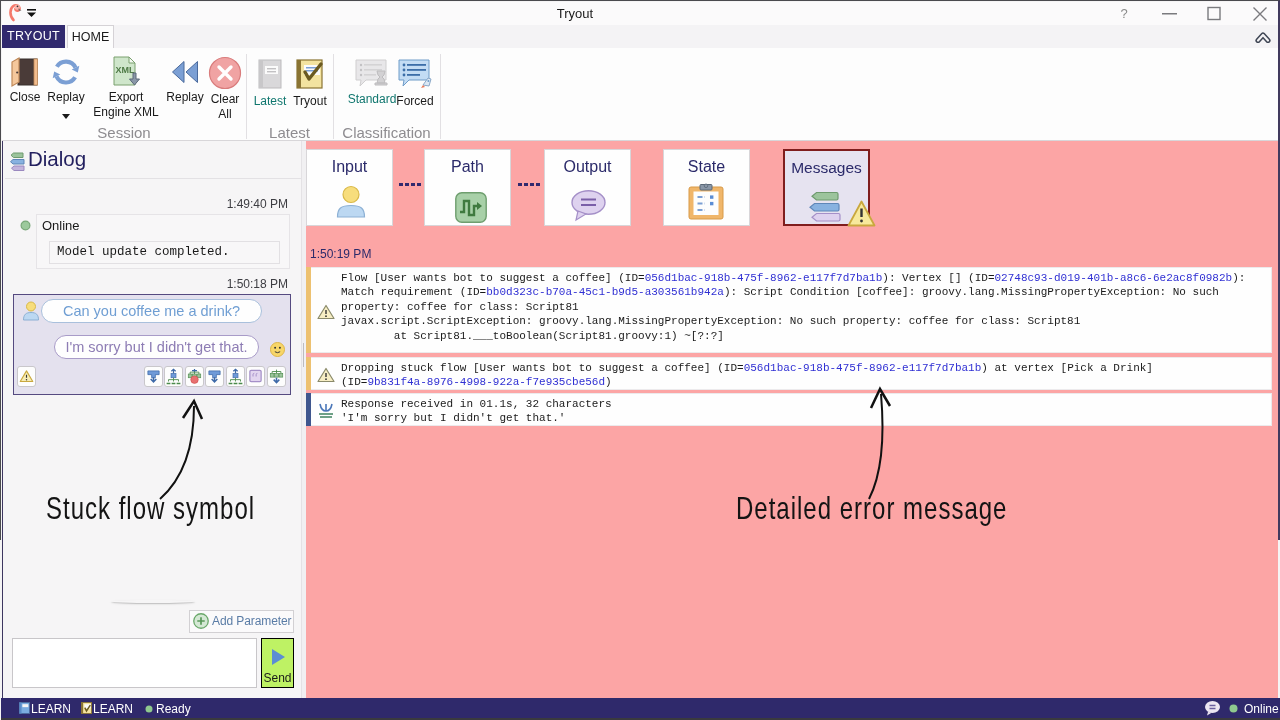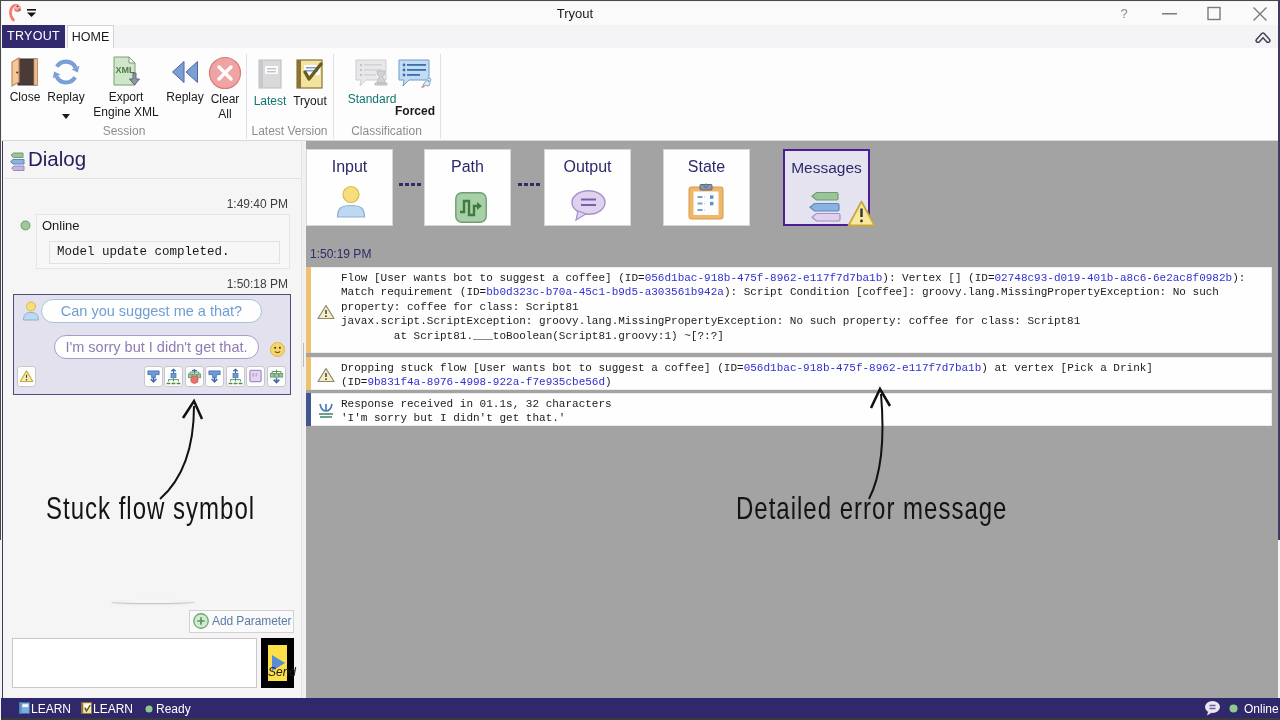--- a/index.html
+++ b/index.html
@@ -17,54 +17,54 @@
   #tab-tryout { position:absolute; left:0; top:0; width:63px; height:23px; background:#312a6e; color:#fff;
       font-size:12.5px; text-align:center; line-height:23px; letter-spacing:0.3px;}
   #tab-home { position:absolute; left:65px; top:0; width:47px; height:23px; background:#fdfdfd; color:#1a1a1a;
       font-size:12.5px; text-align:center; line-height:23px; border:1px solid #d5d2d6; border-bottom:none; }
   
   #ribbon { position:absolute; left:1px; top:47px; width:1276px; height:93px; background:#fdfdfd; border-bottom:1px solid #d8d6d9; }
   .rbtn { position:absolute; top:8px; text-align:center; }
   .rbtn .ric { display:block; margin:0 auto; }
   .rlbl { font-size:12px; color:#1a1a1a; line-height:15px; margin-top:2px; }
   .rlbl.dis { color:#0f766e; }
-  .rgrouplbl { position:absolute; top:76px; font-size:12px; color:#8e8c90; text-align:center; }
+  .rgrouplbl { position:absolute; top:76px; font-size:15px; color:#8e8c90; text-align:center; }
   .rsep { position:absolute; top:6px; width:1px; height:85px; background:#e2e0e3; }
   
   #main { position:absolute; left:1px; top:140px; width:1276px; height:557px; background:#f5f4f5; }
   #leftpanel { position:absolute; left:0; top:0; width:299px; height:557px; background:#f6f5f6; border-left:1px solid #3d3660;padding-left:28px; }
   #lp-head { position:absolute; left:2px; top:0; width:297px; height:38px; border-bottom:1px solid #e3e1e4; }
   #lp-title { position:absolute; left:25px; top:6px; font-size:20.5px; color:#23205f; }
   #divider { position:absolute; left:299px; top:0; width:6px; height:557px; background:#f1f0f2; border-left:1px solid #e4e2e5; }
-  #rightpanel { position:absolute; left:304px; top:0; width:972px; height:557px; background:#a3a3a3;text-decoration:underline; }
+  #rightpanel { position:absolute; left:304px; top:0; width:972px; height:557px; background:#fca5a5;text-decoration:underline; }
   
   .ts { position:absolute; right:13px; font-size:12px; color:#3d3d42; }
   
   #onlinebox { position:absolute; left:33px; top:73px; width:254px; height:55px; background:#f8f7f8; border:1px solid #e6e4e7; }
   #onlinebox .olbl { position:absolute; left:5px; top:3px; font-size:13px; color:#1a1a1a; }
   #modelbox { position:absolute; left:12px; top:26px; width:231px; height:23px; background:#f8f7f8; border:1px solid #e2e0e3;
      font-family:"Liberation Mono", monospace; font-size:12.5px; color:#1a1a1a; line-height:21px; padding-left:7px;}
   
   #turnbox { position:absolute; left:10px; top:153px; width:278px; height:101px; background:#e4e1ee; border:1px solid #554a80; }
   .bubble { position:absolute; background:#fefefe; border-radius:12px; font-size:14.5px; line-height:23px; text-align:center; }
   #bub1 { left:27px; top:4px; width:221px; height:24px; border:1px solid #a9c0dc; color:#6f9ed3; }
   #bub2 { left:40px; top:40px; width:205px; height:24px; border:1px solid #a89bc8; color:#8d7cb4; }
   .mini { position:absolute; width:19px; height:21px; background:#fdfdfd; border:1px solid #c9c7cb; border-radius:3px; overflow:hidden; text-align:center; }
   
   #addparam { position:absolute; left:186px; top:469px; width:105px; height:23px; background:#fbfafb; border:1px solid #d2d0d3;
       font-size:12px; color:#5a7ca6; line-height:21px; white-space:nowrap; overflow:hidden; letter-spacing:-0.1px; }
   #chatinput { position:absolute; left:9px; top:497px; width:245px; height:50px; background:#fff; border:1px solid #c8c6c9; }
-  #sendbtn { position:absolute; left:258px; top:497px; width:33px; height:50px; background:#fde047; border:7px solid #000000; text-align:center;font-style:italic; }
+  #sendbtn { position:absolute; left:258px; top:497px; width:33px; height:50px; background:#bef264; border:1px solid #000000; text-align:center; }
   #sendbtn .slbl { position:absolute; bottom:2px; width:100%; font-size:12px; color:#1a1a1a; text-align:center;}
   
   .fbox { position:absolute; top:8px; width:87px; height:77px; background:#fefefe; border:1px solid #d8d6d9; text-align:center; }
   .fbox .ftitle { font-size:16px; color:#2b2a6a; margin-top:8px; }
   .dashes { position:absolute; top:42px; font-size:0; }
   .dashes span { display:inline-block; width:4px; height:3px; background:#312a6e; margin-right:2px; }
-  #msgbox { background:#e6e3f0; border:2px solid #4c1d95; }
+  #msgbox { background:#e6e3f0; border:2px solid #7f1d1d; }
   
   .entry { position:absolute; left:0; background:#fefefe; border:1px solid #eceaec; }
   .ebar { position:absolute; left:-1px; top:-1px; bottom:-1px; width:5px; }
   .etext { position:absolute; left:34px; top:3px; font-family:"Liberation Mono", monospace; font-size:11px; line-height:14.4px; color:#1a1a1a; white-space:pre; }
   .bid { color:#2f2fd3;text-align:right; }
   
   #statusbar { position:absolute; left:0; top:697px; width:1280px; height:20px; background:#2f296b; color:#fff; font-size:12px; }
   #statusbot { position:absolute; left:0; top:717px; width:1280px; height:3px; background:#3a3a3e; }
   .annot { position:absolute; font-size:24px; color:#141414; letter-spacing:1px; transform:scaleY(1.28); transform-origin:left top; }
 </style>
@@ -190,21 +190,21 @@
         <circle cx="7" cy="7" r="1.4" fill="#3c6ea8"></circle>
           <rect x="10" y="6" width="19" height="1.8" fill="#3c6ea8"></rect>
         <circle cx="7" cy="12" r="1.4" fill="#3c6ea8"></circle>
           <rect x="10" y="11" width="19" height="1.8" fill="#3c6ea8"></rect>
         <circle cx="7" cy="17" r="1.4" fill="#3c6ea8"></circle>
           <rect x="10" y="16" width="13" height="1.8" fill="#3c6ea8"></rect>
         <path d="M26 27 L31 20 L34 21 L32 28 Z" fill="#dce8f4" stroke="#8aa8c8" stroke-width="1"></path>
         <path d="M26 27 L24 30 L28 29 Z" fill="#e87a5a"></path>
         <circle cx="31.4" cy="23" r="1" fill="#6f9cc8"></circle>
       </svg>
-      <div class="rlbl" style="margin-top:14px;font-weight:bold;">Forced</div>
+      <div class="rlbl" style="margin-top:4px;">Forced</div>
     </div>
     <div class="rsep" style="left:244px;"></div>
     <div class="rsep" style="left:331px;"></div>
     <div class="rsep" style="left:438px;"></div>
     <div class="rgrouplbl" style="left:0px;width:244px;">Session</div>
     <div class="rgrouplbl" style="left:244px;width:87px;">Latest Version</div>
     <div class="rgrouplbl" style="left:331px;width:107px;">Classification</div>
   </div>
 
   <div id="main">
@@ -223,21 +223,21 @@
       </div>
       <svg class="abs" style="left:17px;top:79px" width="11" height="11">
           <circle cx="5.5" cy="5.5" r="4.4" fill="#9cc99c" stroke="#79a879" stroke-width="1.2"></circle>
         </svg>
       <div class="ts" style="top:136px;">1:50:18 PM</div>
       <div id="turnbox">
         <svg class="abs" style="left:8px;top:6px" width="18" height="20" viewBox="0 0 18 20">
           <circle cx="9" cy="5.5" r="4.5" fill="#f7dd7c" stroke="#d9b94a" stroke-width="1"></circle>
           <path d="M1.5 19 C1.5 13.5 4 11.5 9 11.5 C14 11.5 16.5 13.5 16.5 19 Z" fill="#bcd8f2" stroke="#8cb0d4" stroke-width="1"></path>
         </svg>
-        <div class="bubble" id="bub1">Can you suggest me a that?</div>
+        <div class="bubble" id="bub1">Can you coffee me a drink?</div>
         <div class="bubble" id="bub2">I'm sorry but I didn't get that.</div>
         <svg class="abs" style="left:256px;top:47px" width="15" height="15" viewBox="0 0 17 17">
           <circle cx="8.5" cy="8.5" r="8" fill="#f7d669" stroke="#dcb13e" stroke-width="1"></circle>
           <circle cx="5.8" cy="6.5" r="1.1" fill="#333"></circle>
             <circle cx="11.2" cy="6.5" r="1.1" fill="#333"></circle>
           <path d="M5.5 11 Q8.5 13.2 11.5 11" fill="none" stroke="#333" stroke-width="1.1"></path>
         </svg>
         <div class="mini" style="left:3px;top:71px;">
           <svg width="15" height="17" viewBox="0 0 24 26" style="margin-top:1px;">
             <path d="M12 4 L22 21 L2 21 Z" fill="#f7ecb4" stroke="#c9a83e" stroke-width="1.8" stroke-linejoin="round"></path>

